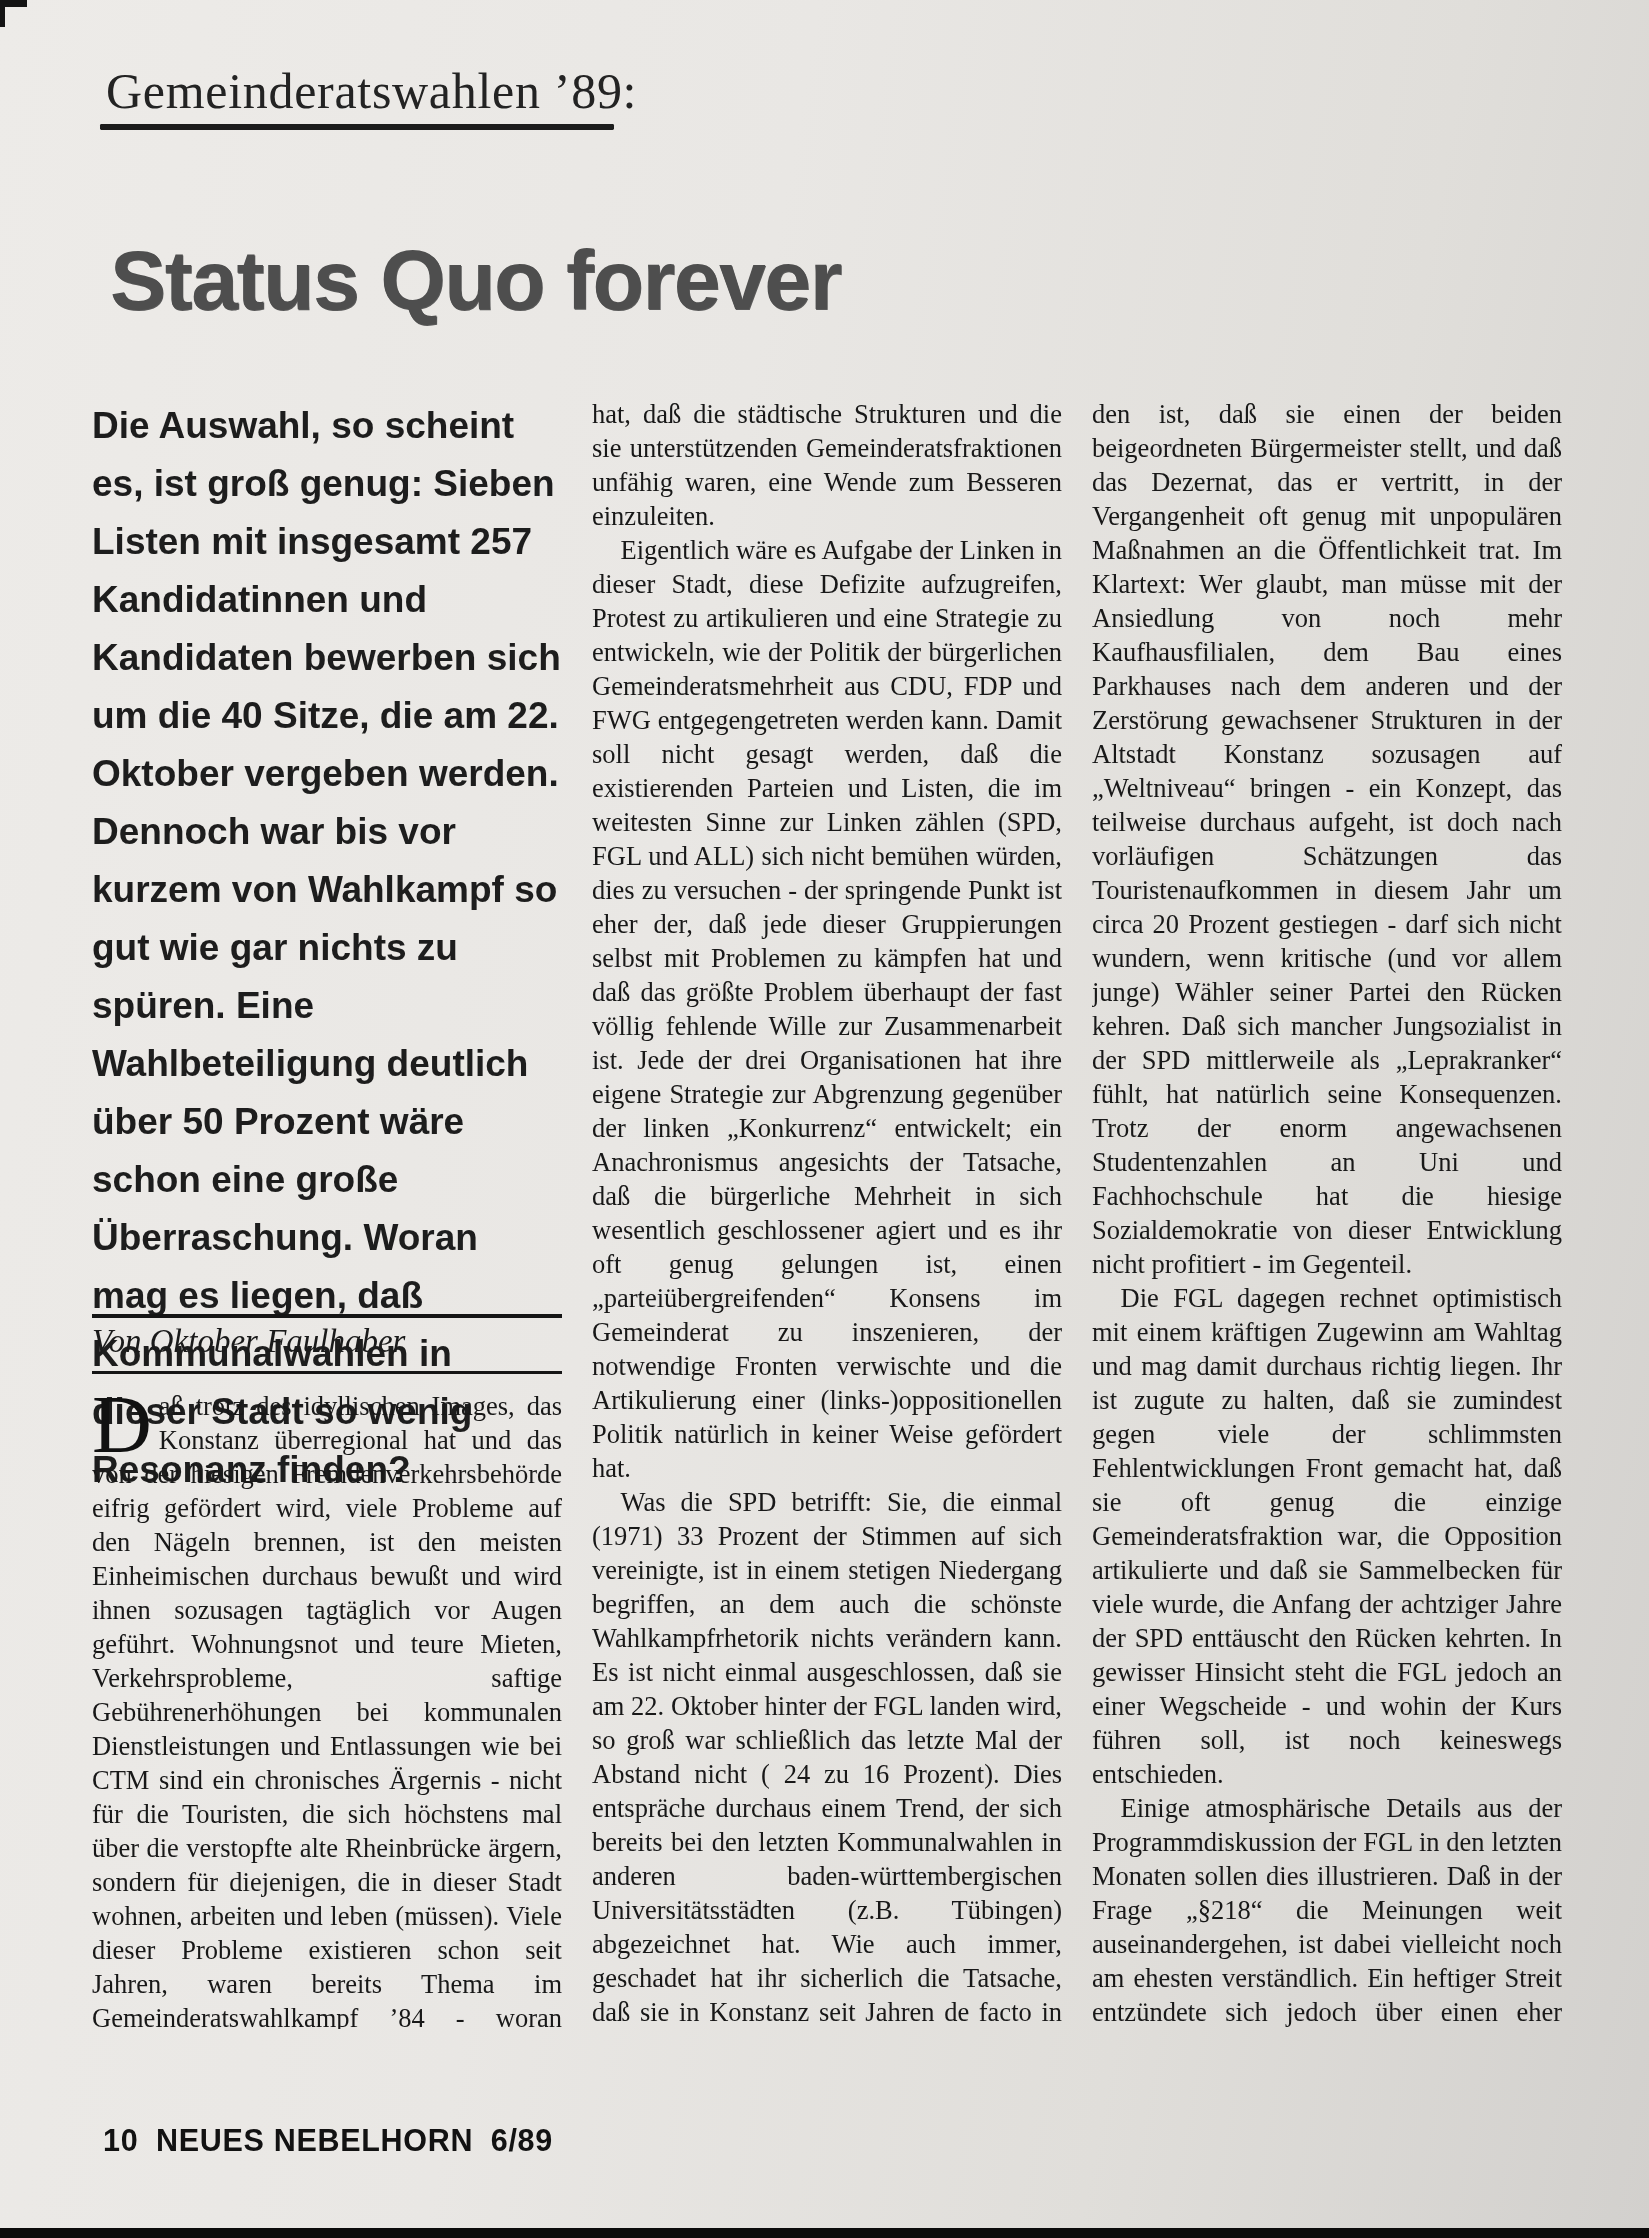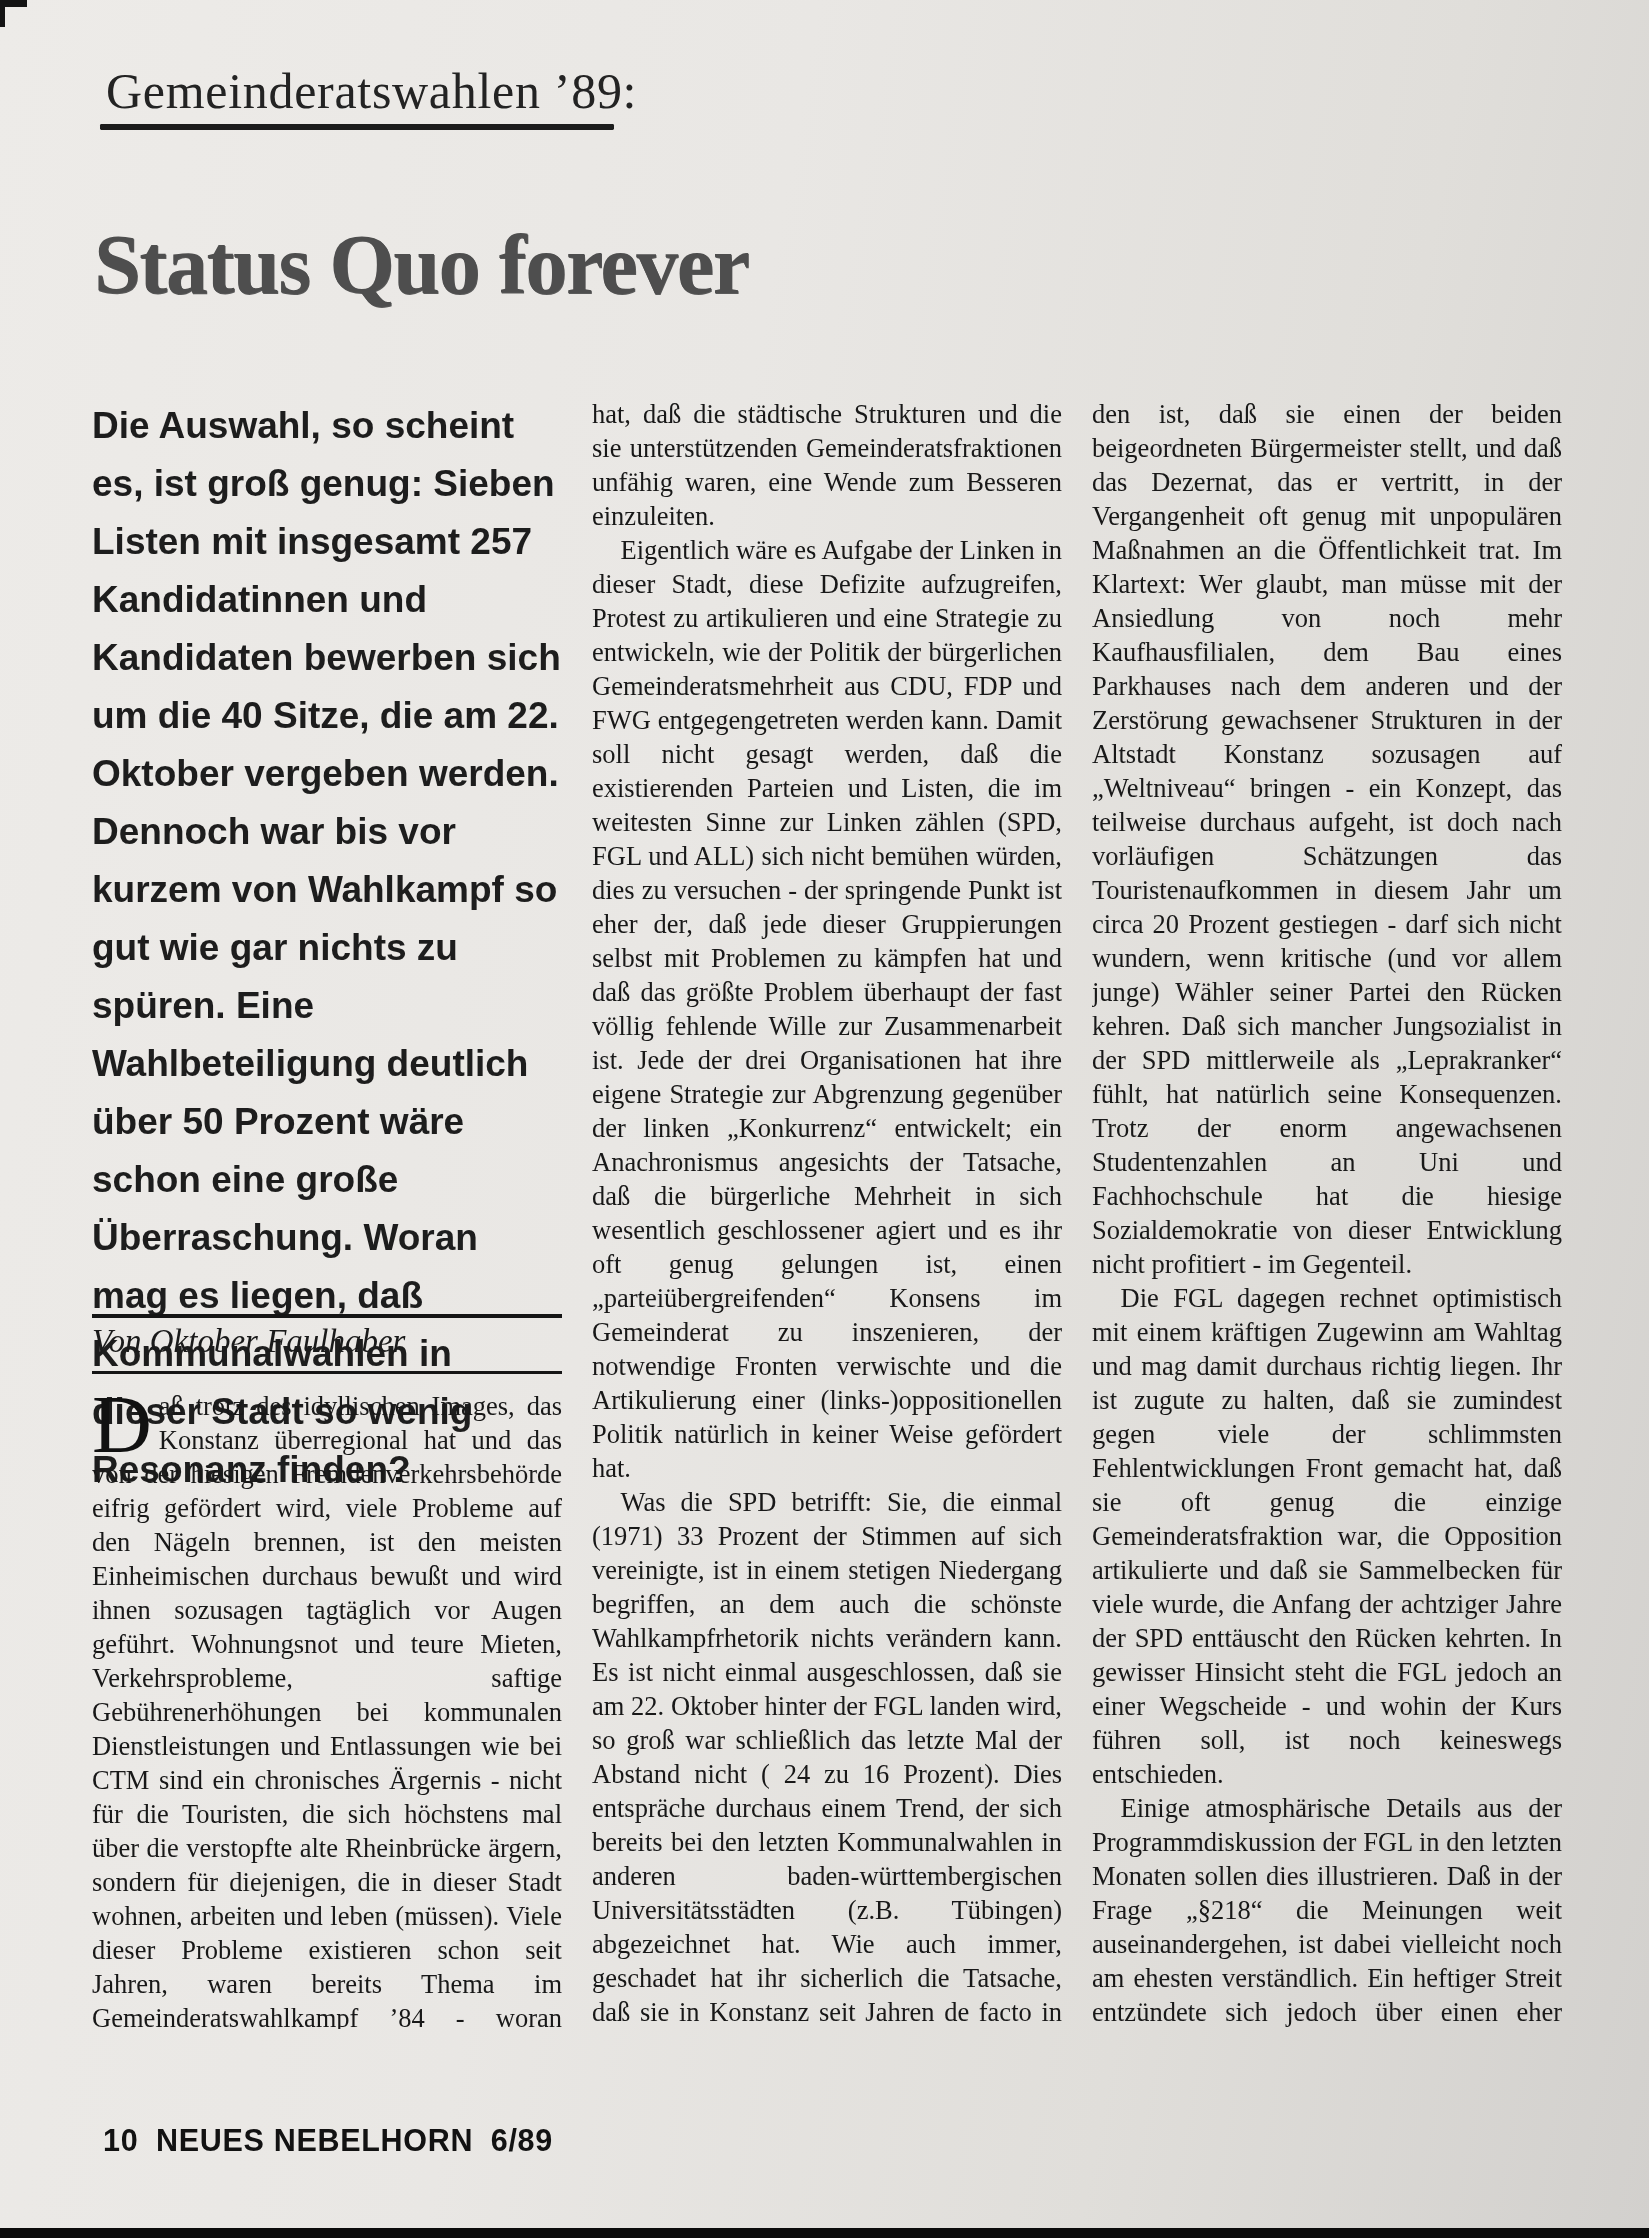--- a/index.html
+++ b/index.html
@@ -90,21 +90,21 @@
 <body>
 
 <div id="page">
 
   <div class="edge-mark-top"></div>
   <div class="edge-mark-side"></div>
 
   <div class="kicker">Gemeinderatswahlen ’89:</div>
   <div class="kicker-rule"></div>
 
-  <h1 class="title" style="margin:0;font-family:Liberation Serif, serif;">Status Quo forever</h1>
+  <h1 class="title" style="margin:16px;">Status Quo forever</h1>
 
   <div class="columns">
 
     <div class="col">
       <div class="lead">Die Auswahl, so scheint es, ist groß genug: Sieben Listen mit insgesamt 257 Kandidatinnen und Kandidaten bewerben sich um die 40 Sitze, die am 22. Oktober vergeben werden. Dennoch war bis vor kurzem von Wahlkampf so gut wie gar nichts zu spüren. Eine Wahlbeteiligung deutlich über 50 Prozent wäre schon eine große Überraschung. Woran mag es liegen, daß Kommunalwahlen in dieser Stadt so wenig Resonanz finden?</div>
       <div class="byline-block">
         <div class="byline">Von Oktober Faulhaber</div>
       </div>
       <div class="left-body bodytext">
         <p class="para"><span class="dropcap">D</span><span>aß trotz des idyllischen Images, das Konstanz überregional hat und das von der hiesigen Fremdenverkehrsbehörde eifrig gefördert wird, viele Probleme auf den Nägeln brennen, ist den meisten Einheimischen durchaus bewußt und wird ihnen sozusagen tagtäglich vor Augen geführt. Wohnungsnot und teure Mieten, Verkehrsprobleme, saftige Gebührenerhöhungen bei kommunalen Dienstleistungen und Entlassungen wie bei CTM sind ein chronisches Ärgernis - nicht für die Touristen, die sich höchstens mal über die verstopfte alte Rheinbrücke ärgern, sondern für diejenigen, die in dieser Stadt wohnen, arbeiten und leben (müssen). Viele dieser Probleme existieren schon seit Jahren, waren bereits Thema im Gemeinderatswahlkampf ’84 - woran erkennbar wird, wie wenig sich eigentlich seitdem geändert</span></p>

